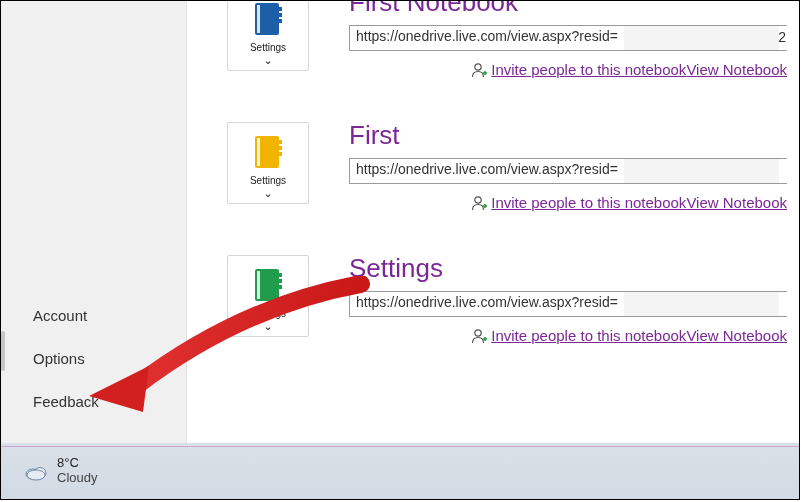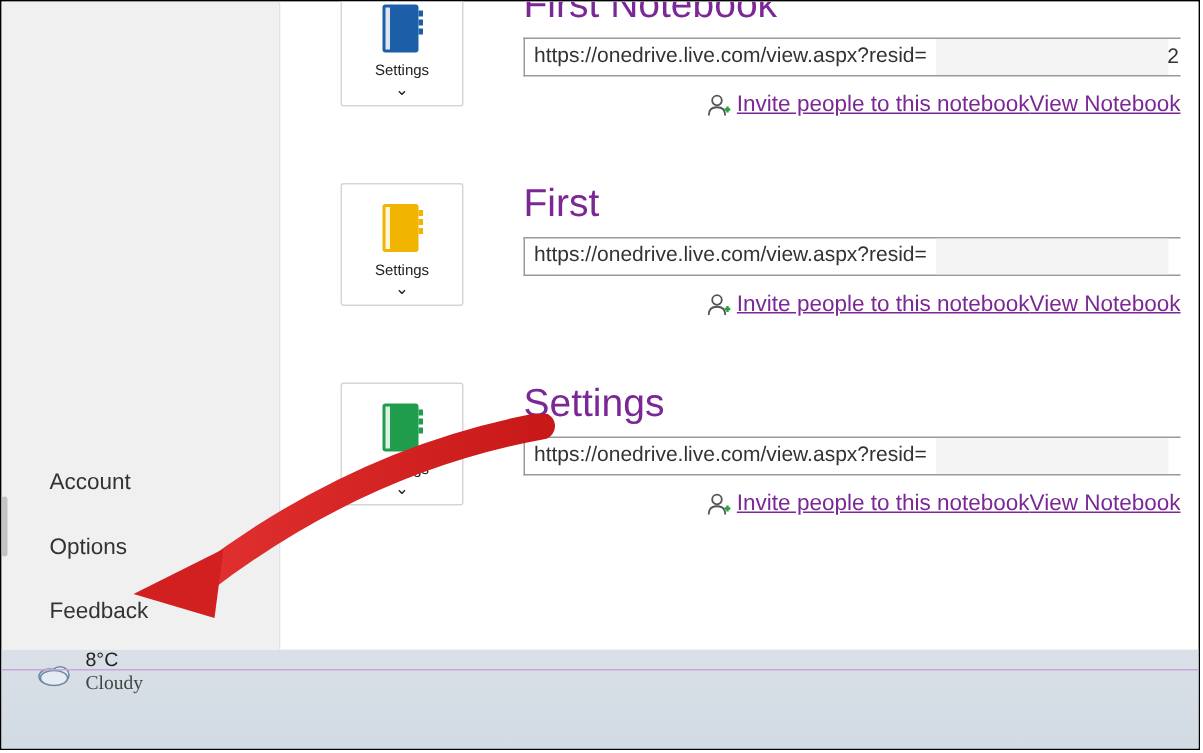--- a/index.html
+++ b/index.html
@@ -29,21 +29,21 @@
   }
   .sidebar {
     width: 186px;
     background: #f0f0f0;
     border-right: 1px solid #e1e1e1;
     position: relative;
     box-sizing: border-box;
   }
   .sidebar-bottom {
     position: absolute;
-    bottom: 4px;
+    bottom: 20px;
     left: 0;
     right: 0;
   }
   .sidebar-item {
     padding: 13px 20px 13px 32px;
     font-size: 15px;
     color: #333;
     cursor: pointer;
   }
   .content {
@@ -160,36 +160,36 @@
   }
   .sep-line {
     position: absolute;
     left: 0;
     right: 0;
     bottom: 52px;
     height: 1px;
     background: #c9a6d6;
   }
   .taskbar {
-    height: 66px;
+    height: 56px;
     background: linear-gradient(#d9e0e8, #d2dae3);
     display: flex;
-    align-items: flex-start;
+    align-items: center;
     padding-left: 22px;
     box-sizing: border-box;
   }
   .weather {
     display: flex;
     align-items: center;
     gap: 8px;
   }
   .cloud-icon { width: 26px; height: 20px; }
   .weather-text { line-height: 1.15; }
   .temp { font-size: 13px; color: #222; }
-  .cond { font-size: 13px; color: #444; font-family: Liberation Serif, serif; }
+  .cond { font-size: 13px; color: #444; }
   .arrow {
     position: absolute;
     pointer-events: none;
     z-index: 50;
   }
   .scroll-handle {
     position: absolute;
     left: 0;
     top: 330px;
     width: 4px;

